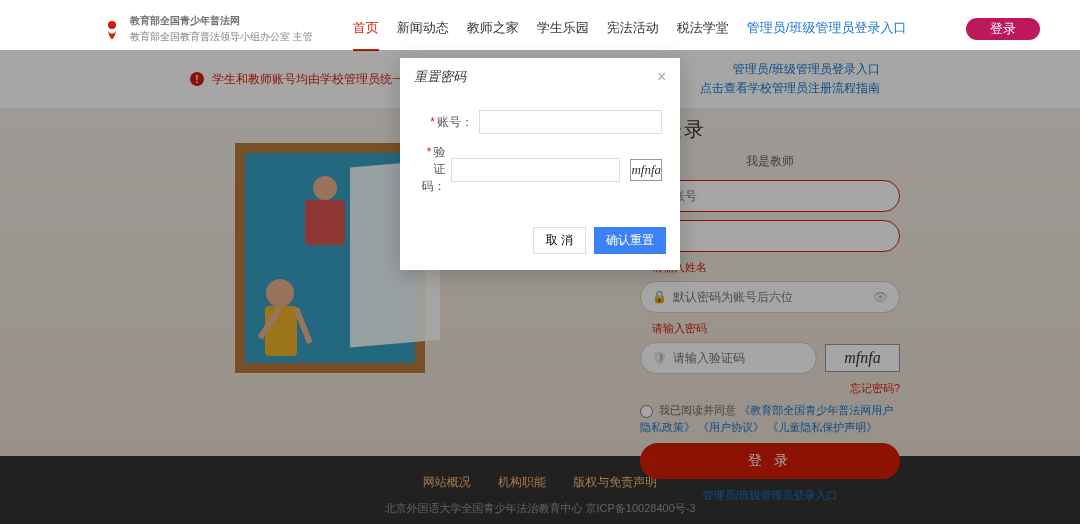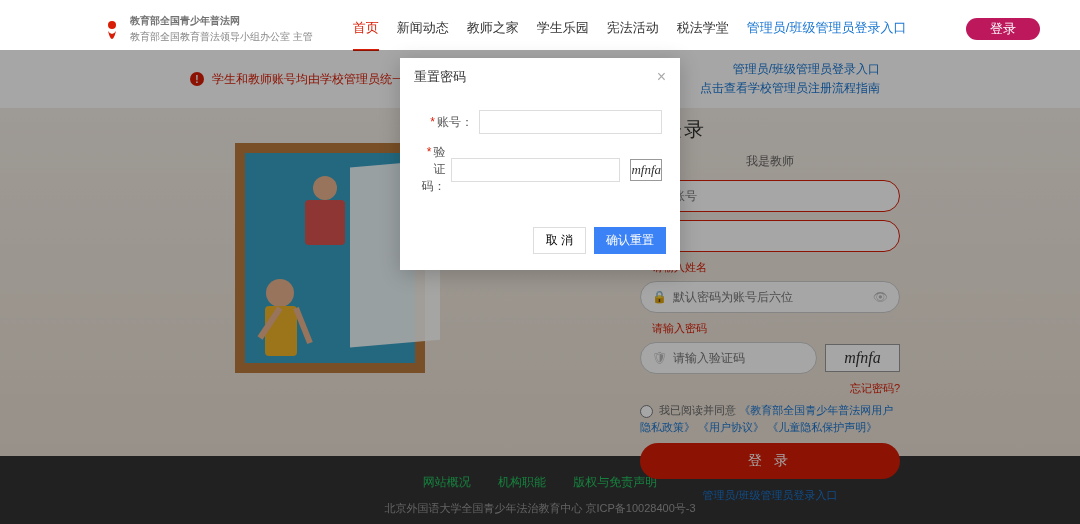--- a/index.html
+++ b/index.html
@@ -46,27 +46,27 @@
 .agree-row { font-size: 11px; color: #666; line-height: 1.5; }
 .agree-row a { color: #1976d2; text-decoration: none; }
 .agree-row input { vertical-align: middle; margin-right: 3px; }
 .login-submit { width: 100%; background: #d81e06; color: #fff; border: none; border-radius: 18px; padding: 9px 0; font-size: 14px; margin-top: 8px; cursor: pointer; letter-spacing: 4px; }
 .admin-link { text-align: center; margin-top: 8px; }
 .admin-link a { color: #1976d2; font-size: 11px; text-decoration: none; }
 
 
 .footer { background: #333; color: #ccc; text-align: center; padding: 18px 0 12px; font-size: 12px; }
 .footer .links { margin-bottom: 10px; }
-.footer .links a { color: #22c55e; text-decoration: none; margin: 0 12px; }
+.footer .links a { color: #fdba74; text-decoration: none; margin: 0 12px; }
 .footer .copy { color: #999; font-size: 11px; }
 
 
 .overlay { position: absolute; inset: 0; background: rgba(0,0,0,0.35); top: 50px; }
 .modal { position: absolute; left: 400px; top: 58px; width: 280px; background: #fff; box-shadow: 0 4px 20px rgba(0,0,0,0.2); z-index: 10; }
-.modal-title { padding: 10px 14px; font-size: 13px; display: flex; justify-content: space-between; align-items: center; color: #333; }
+.modal-title { padding: 10px 14px; font-size: 13px; display: flex; justify-content: space-between; align-items: center; color: #333; font-style: italic; }
 .modal-title .close { color: #aaa; cursor: pointer; font-size: 16px; }
 .modal-body { padding: 4px 18px 14px; }
 .m-row { display: flex; align-items: center; margin: 10px 0; }
 .m-label { width: 55px; text-align: right; font-size: 12px; color: #555; }
 .m-label::before { content: "*"; color: #d81e06; margin-right: 2px; }
 .m-input { flex: 1; border: 1px solid #ddd; height: 24px; margin-left: 6px; padding: 0 6px; font-size: 12px; }
 .m-captcha { display: flex; align-items: center; }
 .m-captcha .m-input { flex: 0 0 100px; }
 .m-captcha .captcha-img { margin-left: 10px; width: 60px; height: 22px; font-size: 13px; }
 .modal-footer { padding: 8px 14px 16px; display: flex; justify-content: flex-end; gap: 8px; border-top: 0; }

